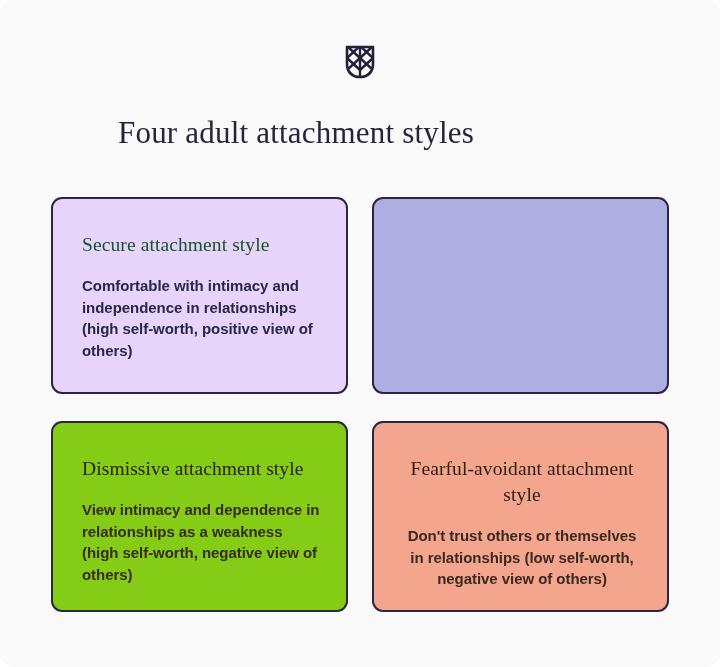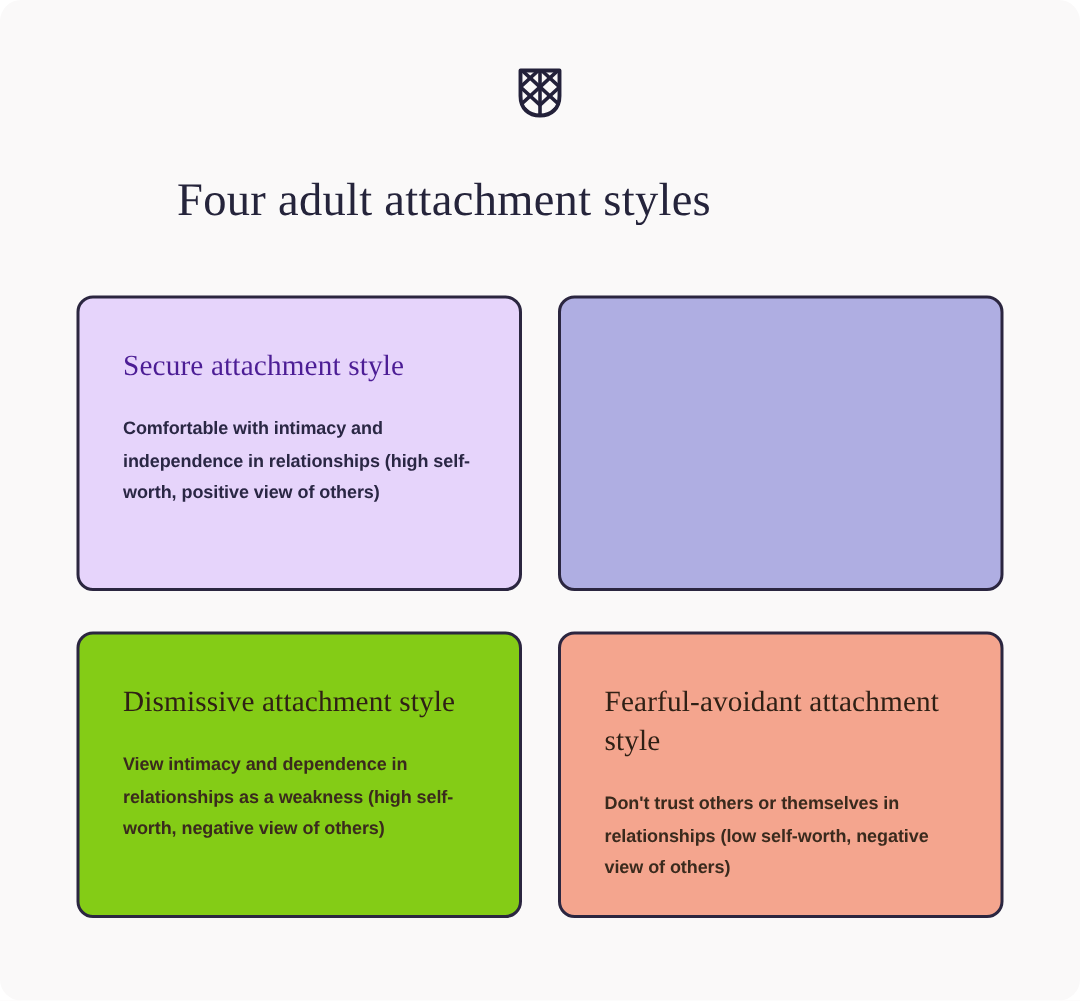--- a/index.html
+++ b/index.html
@@ -71,38 +71,38 @@
   .card {
     box-sizing: border-box;
     border: 2px solid #2b2640;
     border-radius: 11px;
     padding: 33px 26px 0 29px;
     overflow: hidden;
   }
   .card.secure      { background: #e6d4fb; }
   .card.anxious     { background: #afaee2; }
   .card.dismissive  { background: #84cc16; }
-  .card.fearful     { background: #f4a58e; }
+  .card.fearful     { background: #f4a58e; text-align: center; }
 
   .card-title {
     font-family: "Liberation Serif", "DejaVu Serif", serif;
     font-size: 19.5px;
     font-weight: 400;
     line-height: 26px;
     margin: 0 0 17px 0;
     letter-spacing: 0.1px;
   }
   .card.secure .card-title,
-  .card.anxious .card-title { color: #4c1d95; }
+  .card.anxious .card-title { color: #14532d; }
   .card.dismissive .card-title,
   .card.fearful .card-title { color: #2f2015; }
 
   .card-body {
     font-family: "Liberation Sans", sans-serif;
-    font-size: 12px;
+    font-size: 15px;
     font-weight: 600;
     line-height: 21.5px;
     margin: 0;
     letter-spacing: -0.05px;
     max-width: 245px;
   }
   .card.secure .card-body,
   .card.anxious .card-body { color: #2a2744; }
   .card.dismissive .card-body,
   .card.fearful .card-body { color: #3a2a1d; }

